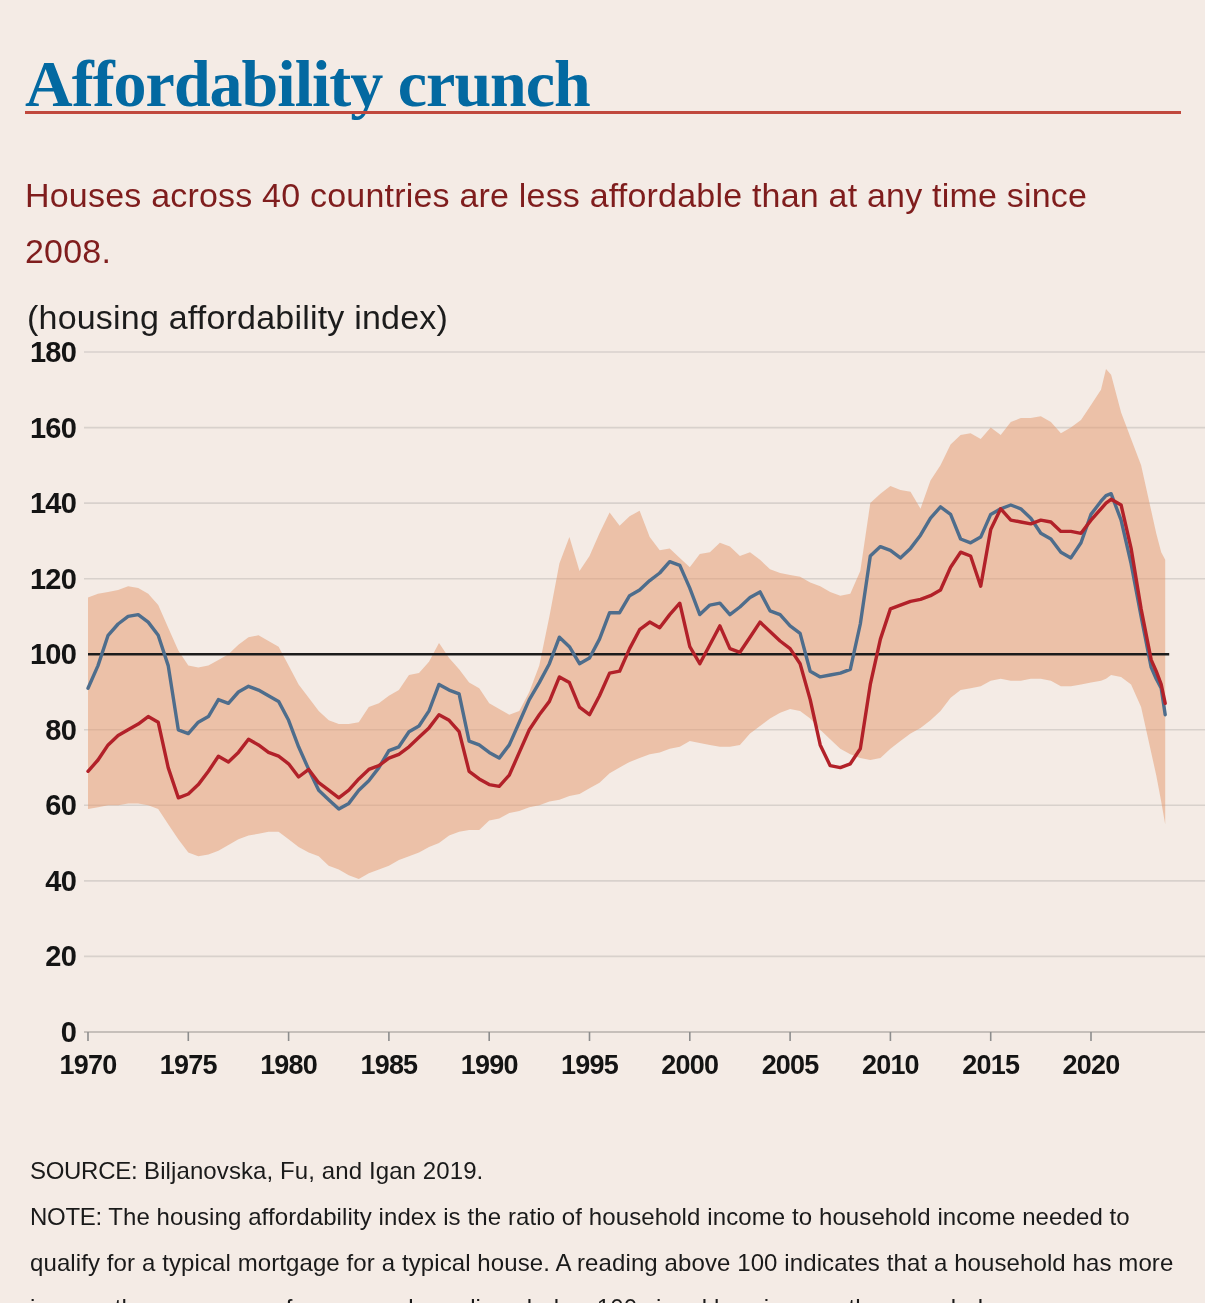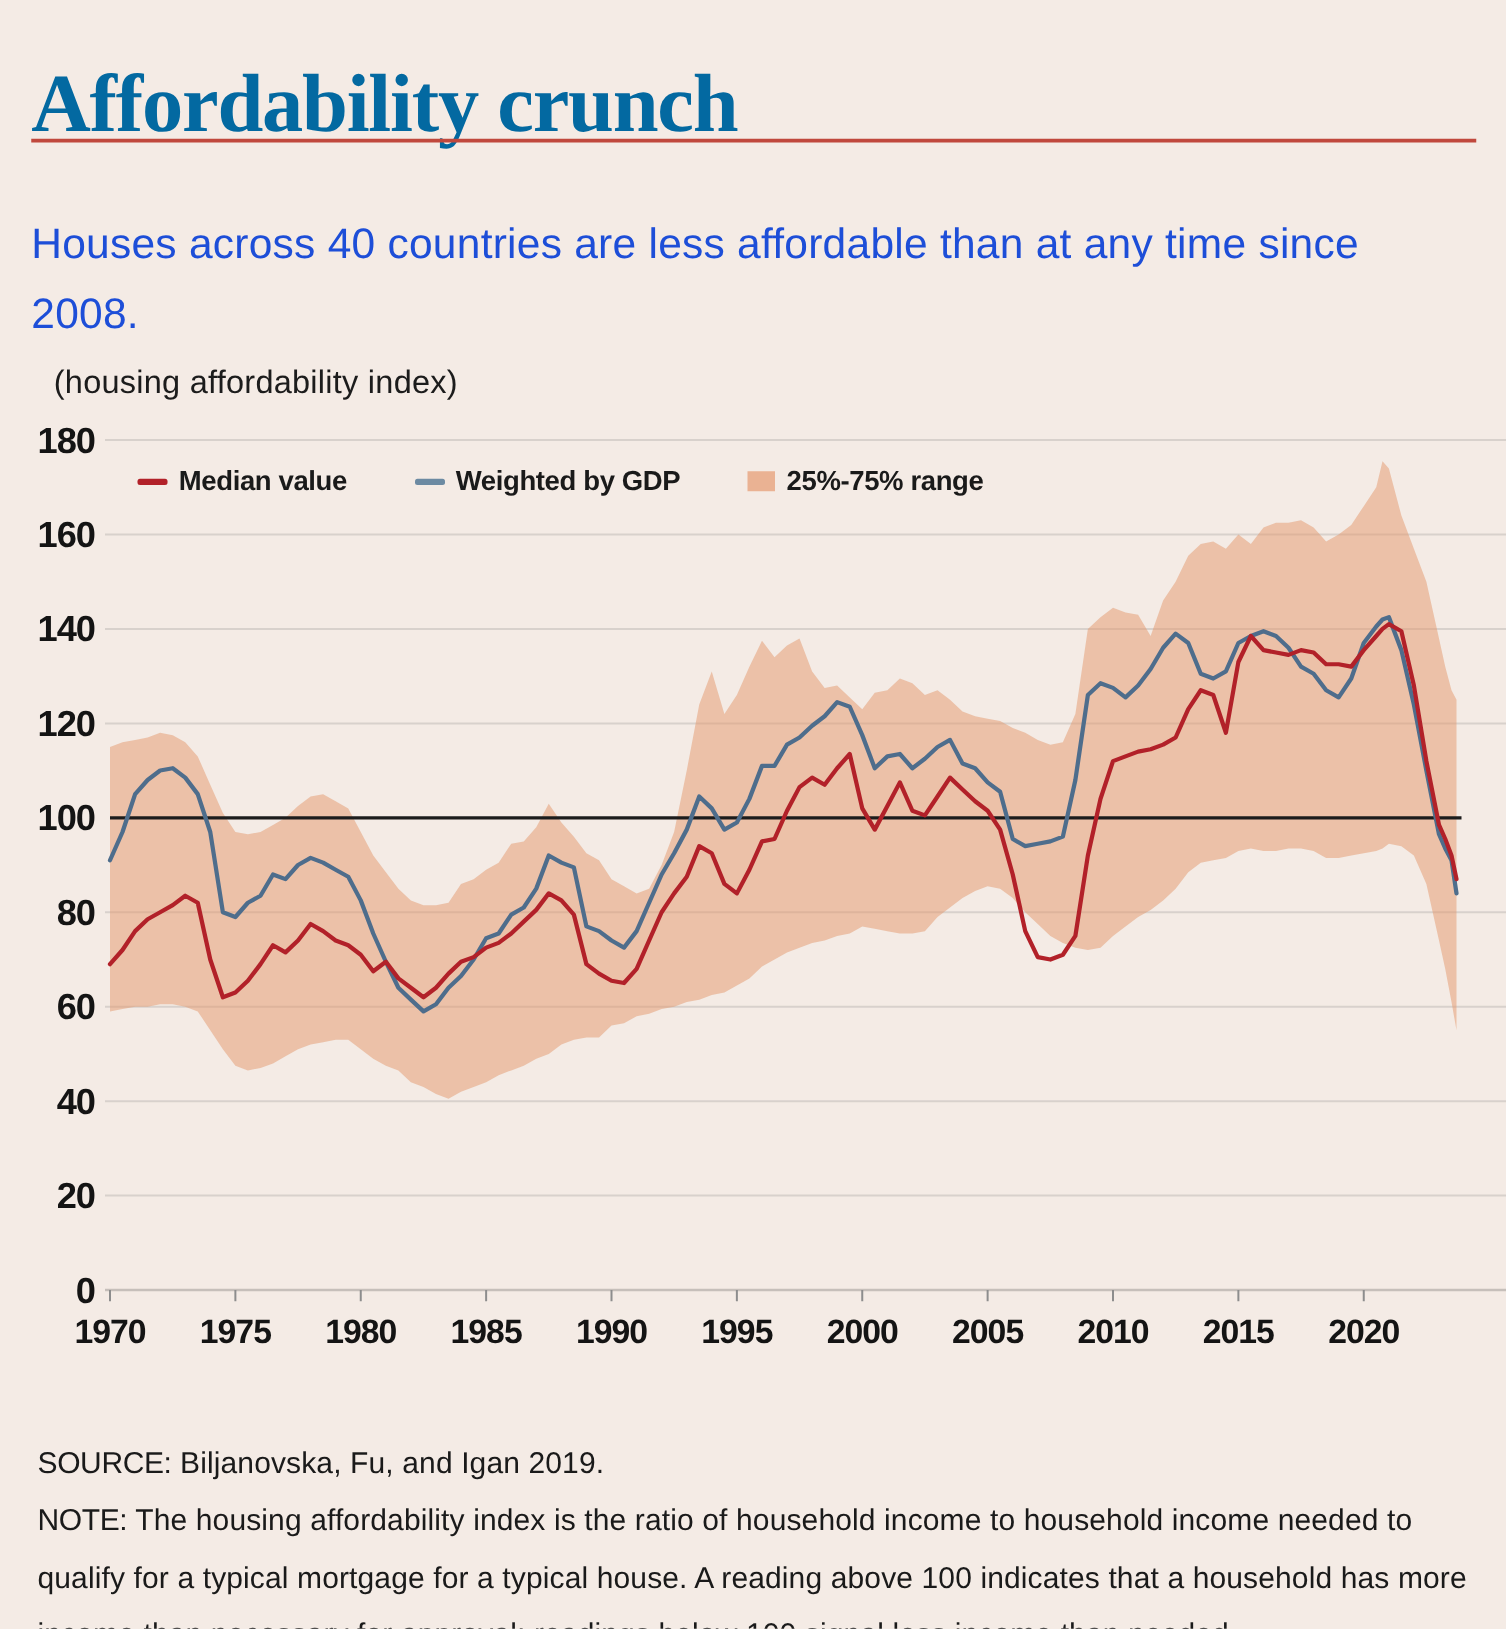--- a/index.html
+++ b/index.html
@@ -15,26 +15,26 @@
     position:absolute;left:25px;top:2px;
     font-family:"Liberation Serif","DejaVu Serif",serif;
     font-size:66px;font-weight:600;letter-spacing:-1px;
     color:#0369a1;
   }
   .rule{
     position:absolute;left:25px;top:111px;width:1156px;height:3px;
   }
   .subtitle{
     position:absolute;left:25px;top:134px;width:1140px;
-    font-size:34px;line-height:1.64;font-weight:400;color:#1d4ed8;
+    font-size:34px;line-height:1.64;font-weight:400;color:#7f1d1d;
     letter-spacing:0.2px;
   }
   .unit-label{
-    position:absolute;left:43px;top:264px;
-    font-size:26px;color:#1c1c1c;letter-spacing:0.2px;
+    position:absolute;left:27px;top:264px;
+    font-size:34px;color:#1c1c1c;letter-spacing:0.2px;
   }
   .chart-wrap{position:absolute;left:0;top:330px;width:1205px;height:762px;}
   .legend{
     position:absolute;left:110px;top:42px;
     display:flex;align-items:center;gap:54px;
   }
   .legend-item{display:flex;align-items:center;gap:9px;}
   .legend-line{width:24px;height:5px;border-radius:2px;}
   .legend-box{width:22px;height:16px;}
   .legend-label{font-size:22px;font-weight:700;letter-spacing:-0.3px;color:#1a1a1a;}
@@ -99,30 +99,16 @@
       <text class="ylab" x="76" y="334.2">100</text>
       <text class="ylab" x="76" y="258.7">120</text>
       <text class="ylab" x="76" y="183.1">140</text>
       <text class="ylab" x="76" y="107.6">160</text>
       <text class="ylab" x="76" y="32.0">180</text>
       <polygon points="88.0,267.6 98.0,263.8 108.1,261.9 118.1,260.0 128.1,256.2 138.2,258.1 148.2,263.8 158.2,275.1 168.2,297.8 178.3,320.4 188.3,335.6 198.3,337.4 208.4,335.6 218.4,329.9 228.4,324.2 238.4,314.8 248.5,307.2 258.5,305.3 268.5,311.0 278.6,316.7 288.6,335.6 298.6,354.4 308.7,367.7 318.7,380.9 328.7,390.3 338.8,394.1 348.8,394.1 358.8,392.2 368.8,377.1 378.9,373.3 388.9,365.8 398.9,360.1 409.0,345.0 419.0,343.1 429.0,331.8 439.0,312.9 449.1,328.0 459.1,339.3 469.1,352.6 479.2,358.2 489.2,373.3 499.2,379.0 509.3,384.7 519.3,380.9 529.3,362.0 539.3,335.6 549.4,286.4 559.4,233.6 569.4,207.1 579.5,241.1 589.5,226.0 599.5,203.3 609.6,182.6 619.6,195.8 629.6,186.3 639.6,180.7 649.7,207.1 659.7,220.3 669.7,218.4 679.8,227.9 689.8,237.3 699.8,224.1 709.9,222.2 719.9,212.8 729.9,216.6 739.9,226.0 750.0,222.2 760.0,229.8 770.0,239.2 780.1,243.0 790.1,244.9 800.1,246.8 810.2,252.4 820.2,256.2 830.2,261.9 840.3,265.7 850.3,263.8 860.3,241.1 870.3,173.1 880.4,163.7 890.4,156.1 900.4,159.9 910.5,161.8 920.5,178.8 930.5,150.4 940.5,135.3 950.6,114.6 960.6,105.1 970.6,103.2 980.7,108.9 990.7,97.6 1000.7,105.1 1010.8,91.9 1020.8,88.1 1030.8,88.1 1040.8,86.2 1050.9,91.9 1060.9,103.2 1070.9,97.6 1081.0,90.0 1091.0,74.9 1101.0,59.8 1106.0,39.0 1111.1,44.7 1121.1,82.4 1131.1,108.9 1141.1,135.3 1151.2,180.7 1156.2,203.3 1161.2,222.2 1165.2,229.8 1165.2,494.2 1161.2,471.6 1156.2,445.1 1151.2,422.4 1141.1,377.1 1131.1,354.4 1121.1,346.9 1111.1,345.0 1106.0,348.8 1101.0,350.7 1091.0,352.6 1081.0,354.4 1070.9,356.3 1060.9,356.3 1050.9,350.7 1040.8,348.8 1030.8,348.8 1020.8,350.7 1010.8,350.7 1000.7,348.8 990.7,350.7 980.7,356.3 970.6,358.2 960.6,360.1 950.6,367.7 940.5,380.9 930.5,390.3 920.5,397.9 910.5,403.6 900.4,411.1 890.4,418.7 880.4,428.1 870.3,430.0 860.3,428.1 850.3,424.3 840.3,418.7 830.2,409.2 820.2,399.8 810.2,388.4 800.1,380.9 790.1,379.0 780.1,382.8 770.0,388.4 760.0,396.0 750.0,403.6 739.9,414.9 729.9,416.8 719.9,416.8 709.9,414.9 699.8,413.0 689.8,411.1 679.8,416.8 669.7,418.7 659.7,422.4 649.7,424.3 639.6,428.1 629.6,431.9 619.6,437.6 609.6,443.2 599.5,452.7 589.5,458.3 579.5,464.0 569.4,465.9 559.4,469.7 549.4,471.6 539.3,475.3 529.3,477.2 519.3,481.0 509.3,482.9 499.2,488.6 489.2,490.4 479.2,499.9 469.1,499.9 459.1,501.8 449.1,505.6 439.0,513.1 429.0,516.9 419.0,522.6 409.0,526.3 398.9,530.1 388.9,535.8 378.9,539.6 368.8,543.3 358.8,549.0 348.8,545.2 338.8,539.6 328.7,535.8 318.7,526.3 308.7,522.6 298.6,516.9 288.6,509.3 278.6,501.8 268.5,501.8 258.5,503.7 248.5,505.6 238.4,509.3 228.4,515.0 218.4,520.7 208.4,524.4 198.3,526.3 188.3,522.6 178.3,509.3 168.2,494.2 158.2,479.1 148.2,475.3 138.2,473.4 128.1,473.4 118.1,475.3 108.1,475.3 98.0,477.2 88.0,479.1" fill="rgba(227,152,108,0.5)" stroke="none"></polygon>
       <line class="baseline" x1="88" y1="324.2" x2="1169.2" y2="324.2"></line>
       <polyline class="series" points="88.0,358.2 98.0,335.6 108.1,305.3 118.1,294.0 128.1,286.4 138.2,284.6 148.2,292.1 158.2,305.3 168.2,335.6 178.3,399.8 188.3,403.6 198.3,392.2 208.4,386.6 218.4,369.6 228.4,373.3 238.4,362.0 248.5,356.3 258.5,360.1 268.5,365.8 278.6,371.4 288.6,390.3 298.6,416.8 308.7,439.4 318.7,460.2 328.7,469.7 338.8,479.1 348.8,473.4 358.8,460.2 368.8,450.8 378.9,437.6 388.9,420.6 398.9,416.8 409.0,401.7 419.0,396.0 429.0,380.9 439.0,354.4 449.1,360.1 459.1,363.9 469.1,411.1 479.2,414.9 489.2,422.4 499.2,428.1 509.3,414.9 519.3,392.2 529.3,369.6 539.3,352.6 549.4,333.7 559.4,307.2 569.4,316.7 579.5,333.7 589.5,328.0 599.5,309.1 609.6,282.7 619.6,282.7 629.6,265.7 639.6,260.0 649.7,250.6 659.7,243.0 669.7,231.7 679.8,235.4 689.8,258.1 699.8,284.6 709.9,275.1 719.9,273.2 729.9,284.6 739.9,277.0 750.0,267.6 760.0,261.9 770.0,280.8 780.1,284.6 790.1,295.9 800.1,303.4 810.2,341.2 820.2,346.9 830.2,345.0 840.3,343.1 850.3,339.3 860.3,294.0 870.3,226.0 880.4,216.6 890.4,220.3 900.4,227.9 910.5,218.4 920.5,205.2 930.5,188.2 940.5,176.9 950.6,184.4 960.6,209.0 970.6,212.8 980.7,207.1 990.7,184.4 1000.7,178.8 1010.8,175.0 1020.8,178.8 1030.8,188.2 1040.8,203.3 1050.9,209.0 1060.9,222.2 1070.9,227.9 1081.0,212.8 1091.0,184.4 1101.0,171.2 1106.0,165.6 1111.1,163.7 1121.1,190.1 1131.1,233.6 1141.1,286.4 1151.2,337.4 1156.2,348.8 1161.2,358.2 1165.2,384.7" stroke="#4e6d8c" stroke-width="3.4"></polyline>
       <polyline class="series" points="88.0,441.3 98.0,430.0 108.1,414.9 118.1,405.4 128.1,399.8 138.2,394.1 148.2,386.6 158.2,392.2 168.2,437.6 178.3,467.8 188.3,464.0 198.3,454.6 208.4,441.3 218.4,426.2 228.4,431.9 238.4,422.4 248.5,409.2 258.5,414.9 268.5,422.4 278.6,426.2 288.6,433.8 298.6,447.0 308.7,439.4 318.7,452.7 328.7,460.2 338.8,467.8 348.8,460.2 358.8,448.9 368.8,439.4 378.9,435.7 388.9,428.1 398.9,424.3 409.0,416.8 419.0,407.3 429.0,397.9 439.0,384.7 449.1,390.3 459.1,401.7 469.1,441.3 479.2,448.9 489.2,454.6 499.2,456.4 509.3,445.1 519.3,422.4 529.3,399.8 539.3,384.7 549.4,371.4 559.4,346.9 569.4,352.6 579.5,377.1 589.5,384.7 599.5,365.8 609.6,343.1 619.6,341.2 629.6,318.6 639.6,299.7 649.7,292.1 659.7,297.8 669.7,284.6 679.8,273.2 689.8,316.7 699.8,333.7 709.9,314.8 719.9,295.9 729.9,318.6 739.9,322.3 750.0,307.2 760.0,292.1 770.0,301.6 780.1,311.0 790.1,318.6 800.1,333.7 810.2,369.6 820.2,414.9 830.2,435.7 840.3,437.6 850.3,433.8 860.3,418.7 870.3,354.4 880.4,309.1 890.4,278.9 900.4,275.1 910.5,271.3 920.5,269.4 930.5,265.7 940.5,260.0 950.6,237.3 960.6,222.2 970.6,226.0 980.7,256.2 990.7,199.6 1000.7,178.8 1010.8,190.1 1020.8,192.0 1030.8,193.9 1040.8,190.1 1050.9,192.0 1060.9,201.4 1070.9,201.4 1081.0,203.3 1091.0,190.1 1101.0,178.8 1106.0,173.1 1111.1,169.3 1121.1,175.0 1131.1,218.4 1141.1,278.9 1151.2,329.9 1156.2,341.2 1161.2,354.4 1165.2,373.3" stroke="#b22129" stroke-width="3.4"></polyline>
     </svg>
-  <div class="legend">
-    <div class="legend-item">
-      <span class="legend-line" style="background: rgb(178, 33, 41);"></span>
-      <span class="legend-label">Median value</span>
-    </div>
-    <div class="legend-item">
-      <span class="legend-line" style="background: rgb(108, 138, 162);"></span>
-      <span class="legend-label">Weighted by GDP</span>
-    </div>
-    <div class="legend-item">
-      <span class="legend-box" style="background: rgb(234, 178, 147);"></span>
-      <span class="legend-label">25%-75% range</span>
-    </div>
-  </div>
 </div>
 
 <p class="footer-line src"><span class="lead">SOURCE:</span> <span>Biljanovska, Fu, and Igan 2019.</span></p>
 <p class="footer-line note"><span class="lead">NOTE:</span> <span>The housing affordability index is the ratio of household income to household income needed to qualify for a typical mortgage for a typical house. A reading above 100 indicates that a household has more income than necessary for approval; readings below 100 signal less income than needed.</span></p>
 
 </body></html>

